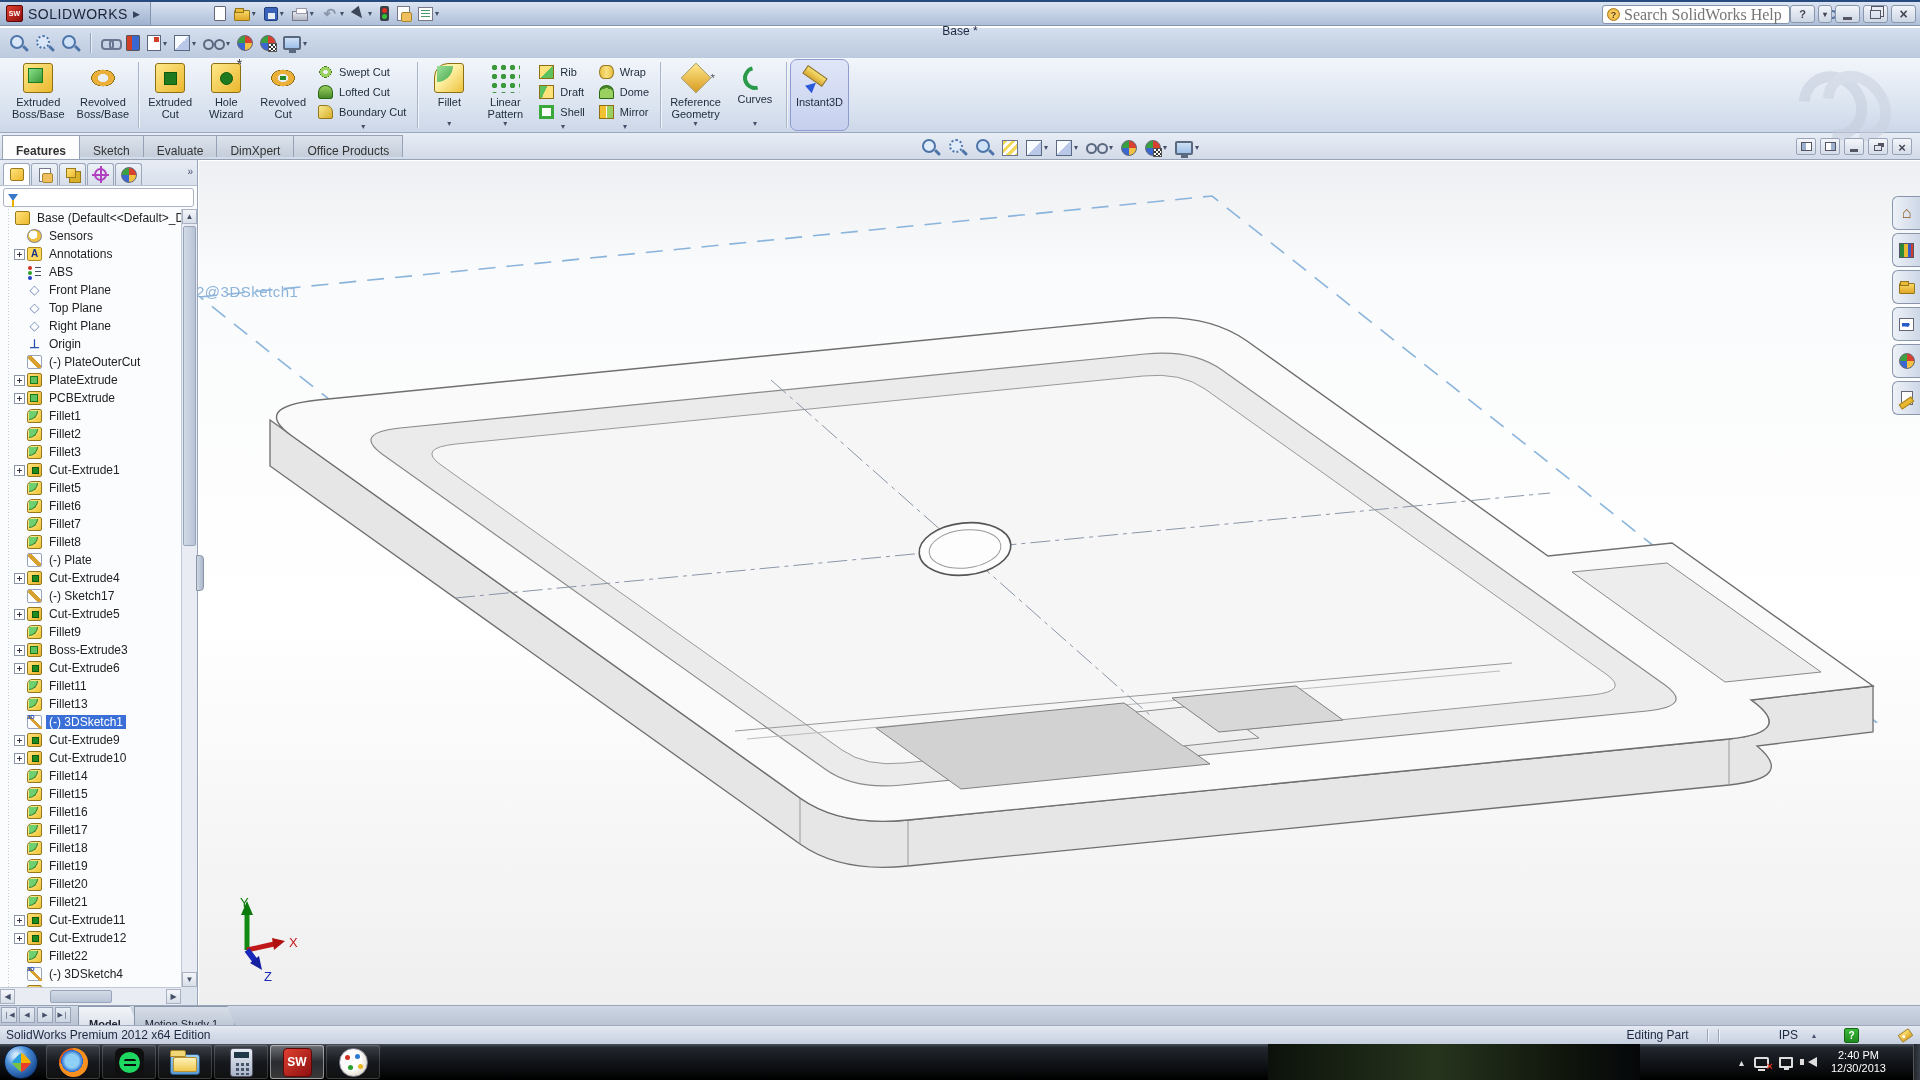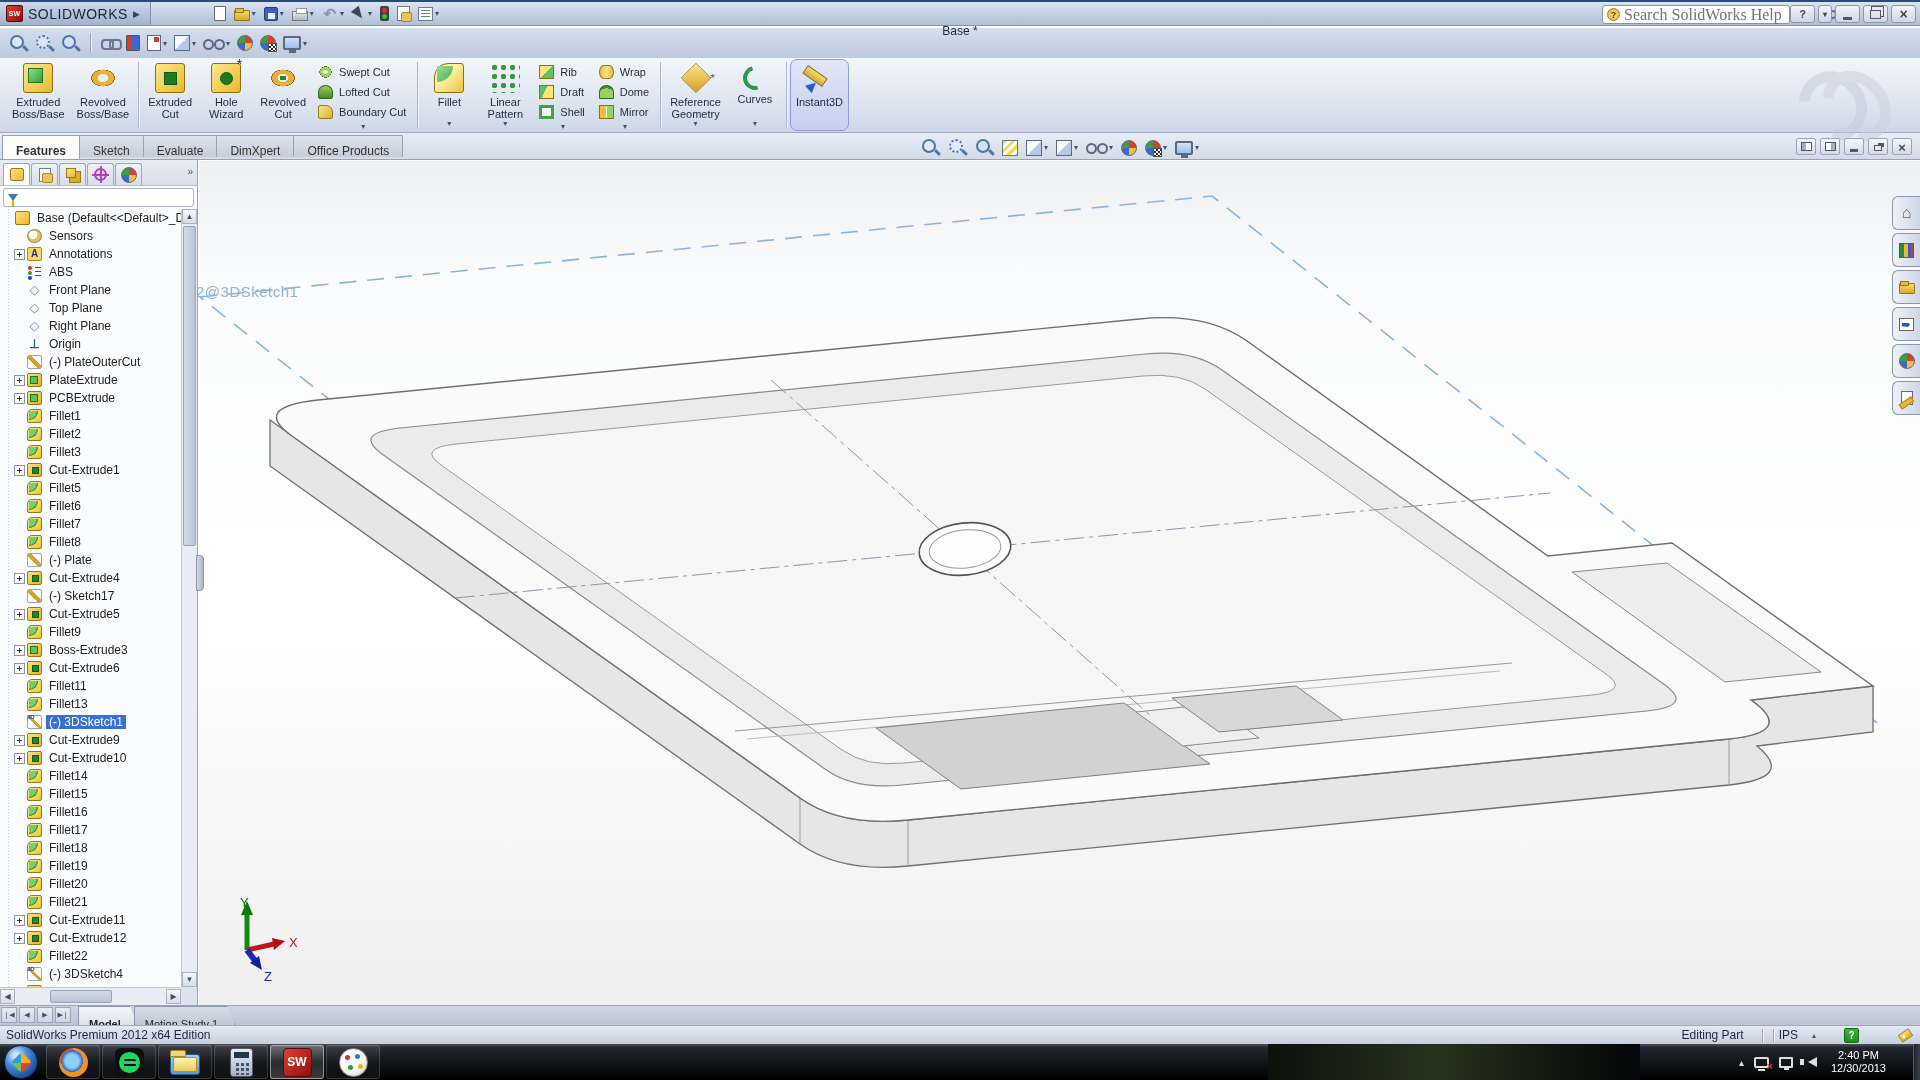--- a/index.html
+++ b/index.html
@@ -1021,21 +1021,21 @@
       </span>
     </span>
 </div>
 
 <div class="statusbar">
   <span class="sb-left">SolidWorks Premium 2012 x64 Edition</span>
   <span class="sb-right">
     <span>Editing Part</span>
     <span class="ssep" style="margin-left:18px"></span>
     <span class="ssep"></span>
-    <span style="">IPS</span>
+    <span style="margin-left:55px">IPS</span>
     <span class="units-caret">▴</span>
     <span class="status-help" style="margin-left:28px"></span>
     <span class="tag-icon" style="margin-left:40px"></span>
   </span>
 </div>
 
 <div class="taskbar">
   <div class="nowplaying"></div>
   <div class="start-orb"></div>
   <span style="display:flex;align-items:center;height:100%">

